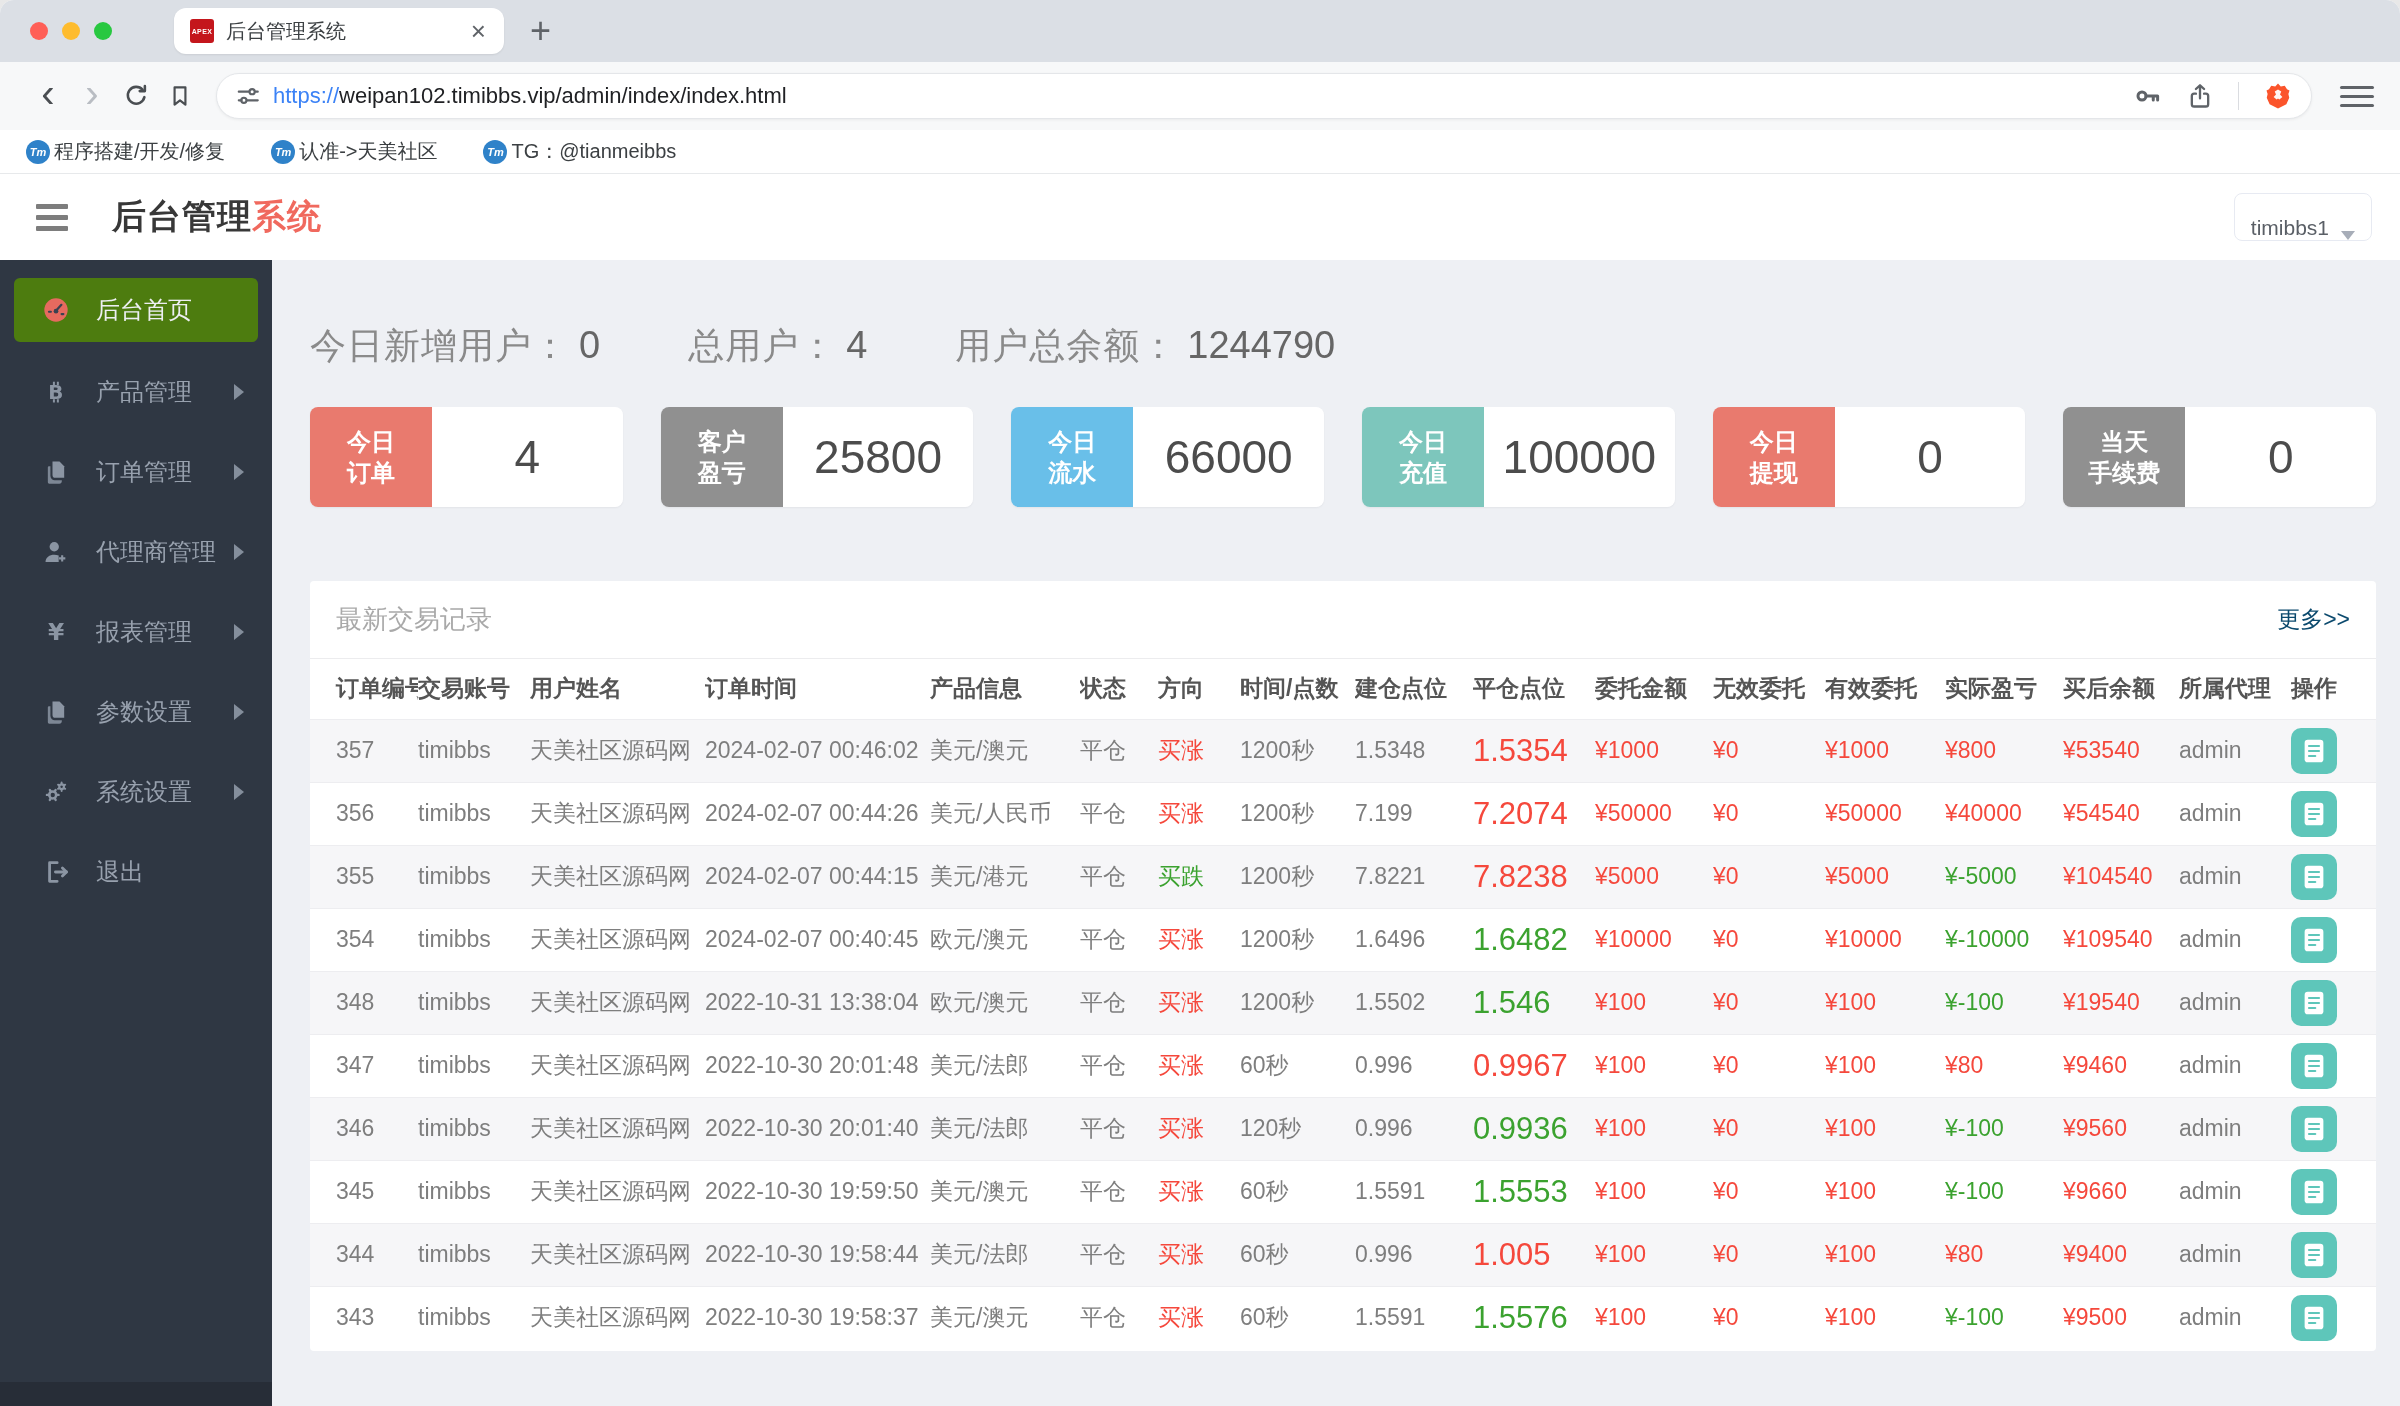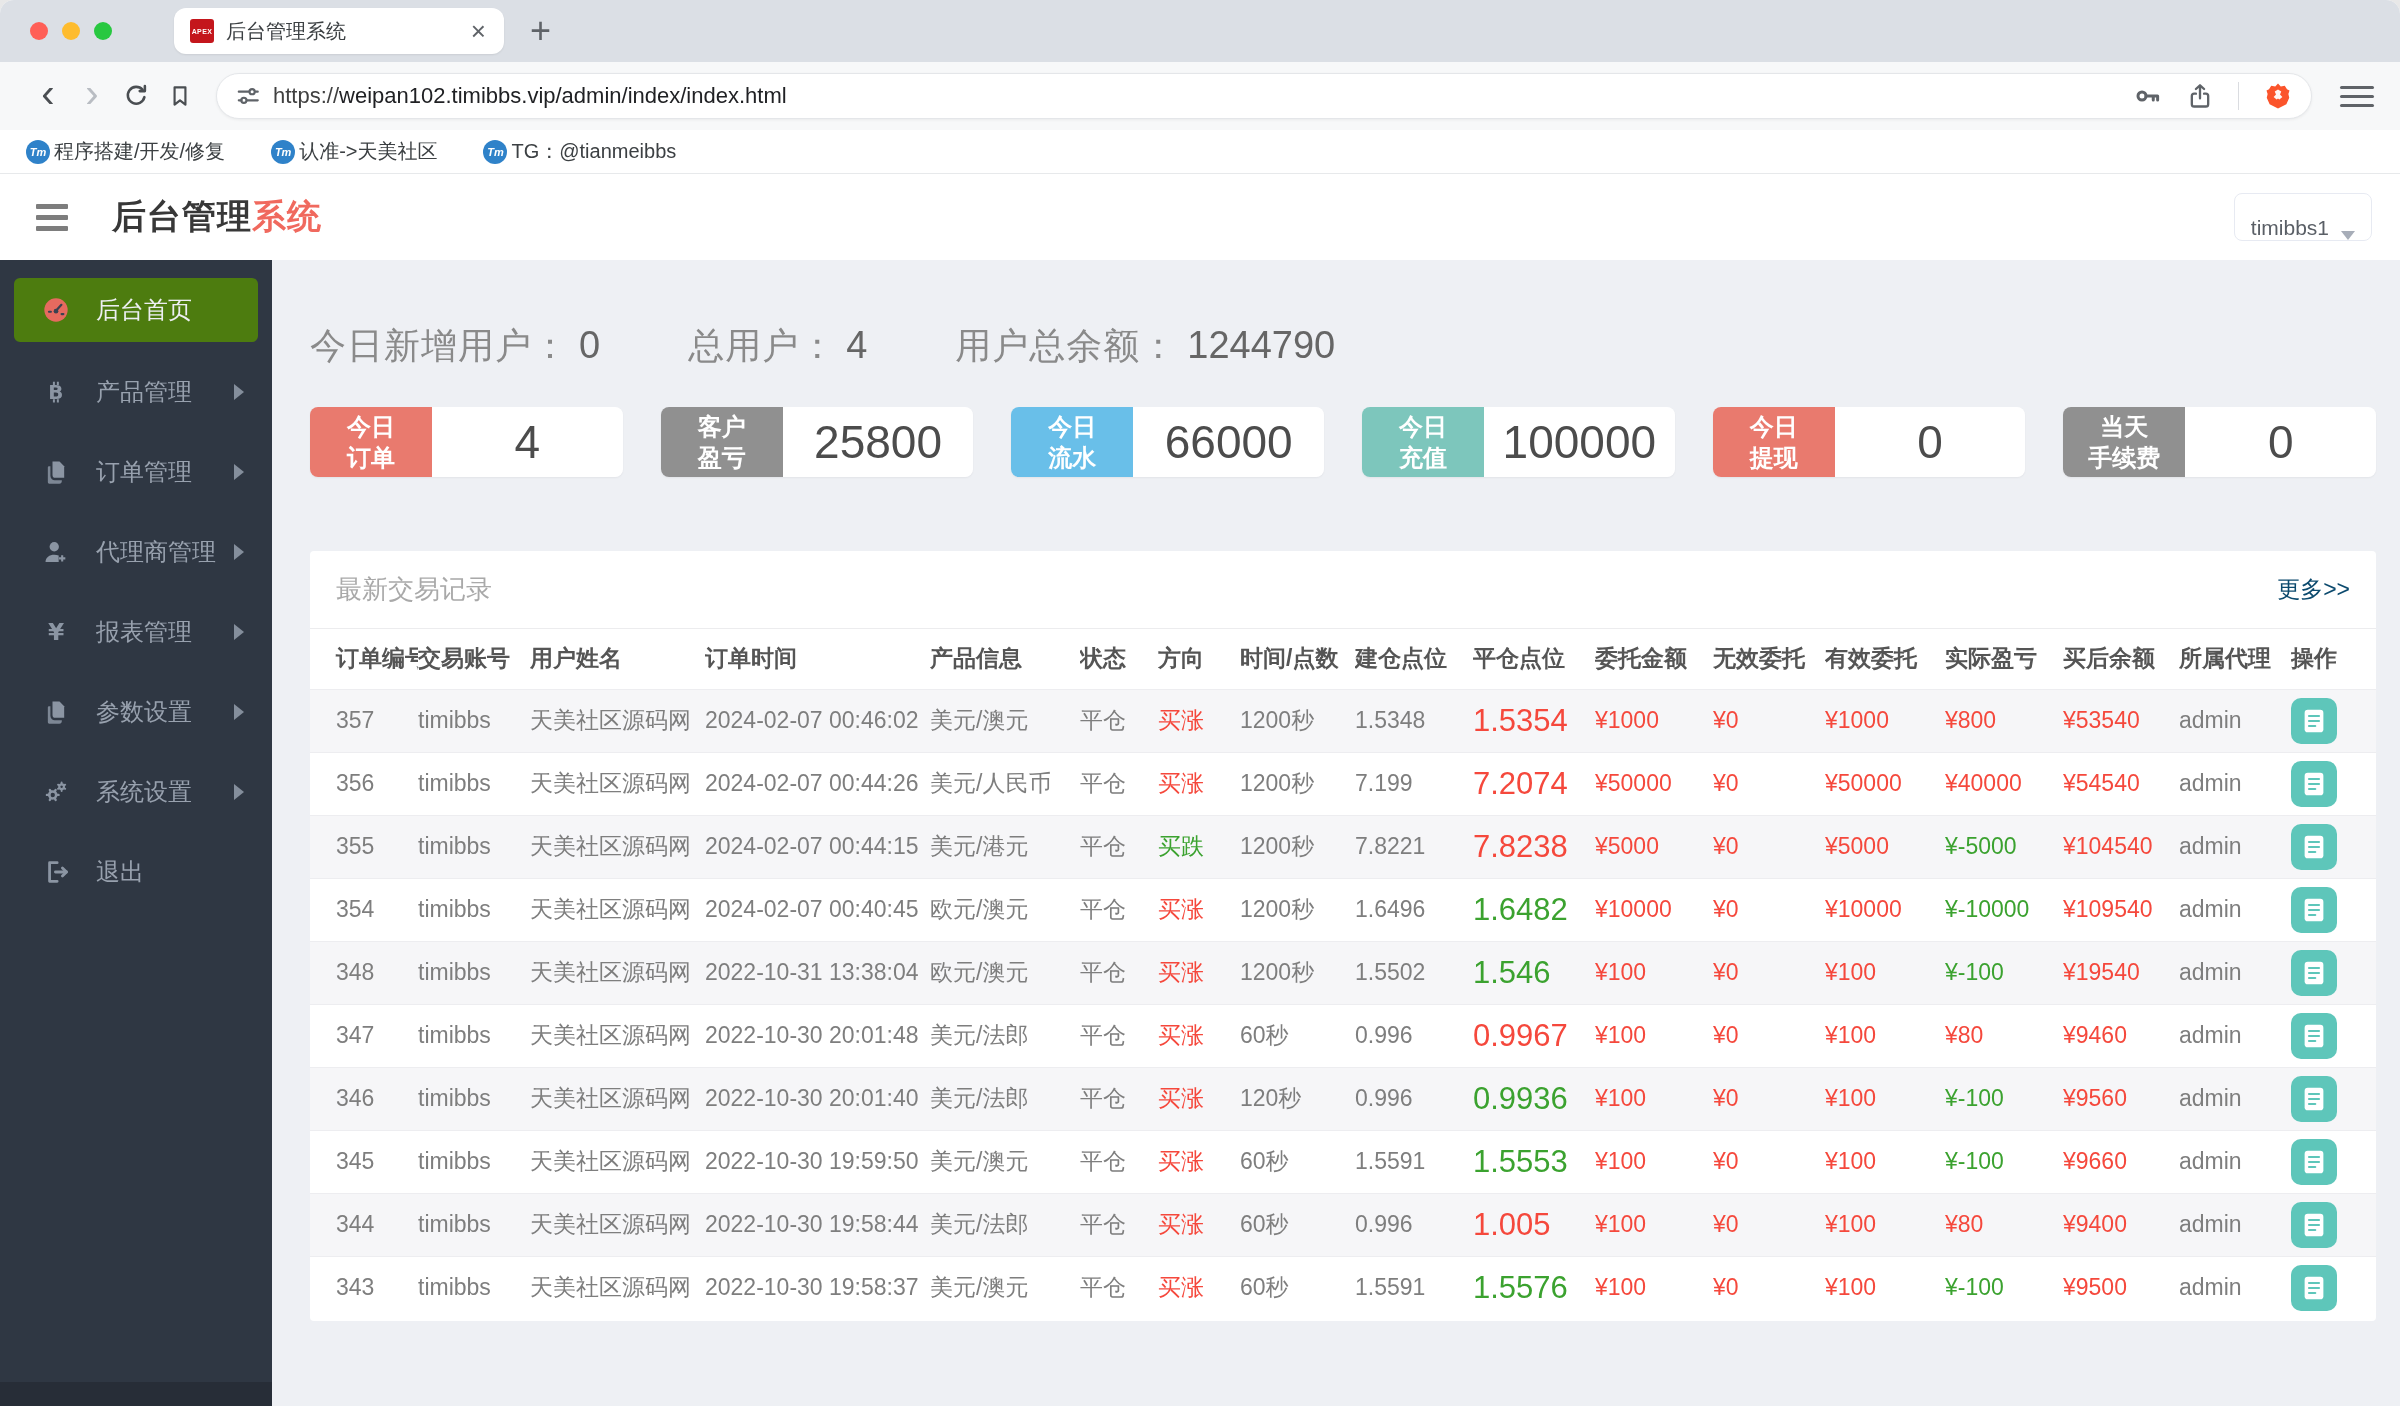--- a/index.html
+++ b/index.html
@@ -16,21 +16,21 @@
   .tab-title{font-size:20px;color:#3c4043;margin-left:12px;flex:1;white-space:nowrap;overflow:hidden}
   .tab-close{font-size:26px;color:#5f6368;line-height:1;padding:0 2px;cursor:default}
   .newtab{font-size:36px;color:#5f6368;font-weight:300;margin-left:26px;line-height:1}
 
   .toolbar{height:68px;background:#f7f8f9;display:flex;align-items:center;flex:none;padding:0 26px}
   .nav-ic{color:#4a4e52;display:flex;align-items:center;justify-content:center;width:44px;height:44px;flex:none}
   .nav-ic.disabled{color:#b9bdc3}
   .glyph-arrow{font-size:40px;font-weight:300;line-height:1;margin-top:-6px}
   .urlfield{flex:1;height:46px;background:#fff;border:1px solid #e4e6e9;border-radius:23px;margin:0 14px;display:flex;align-items:center;padding:0 18px;box-shadow:0 1px 3px rgba(0,0,0,.06)}
   .url-text{flex:1;font-size:22px;color:#202124;margin-left:12px;white-space:nowrap;overflow:hidden}
-  .url-text .proto{color:#404040}
+  .url-text .proto{color:#3b82f6}
   .field-right{display:flex;align-items:center;gap:24px;color:#5f6368}
   .vdivider{width:1px;height:28px;background:#dadce0}
   .menu-ic{width:34px;display:flex;flex-direction:column;gap:6px;margin-left:14px}
   .menu-ic i{display:block;height:3px;background:#5f6368;border-radius:2px}
 
   .bookmarksbar{height:44px;background:#fff;border-bottom:1px solid #e7e9eb;display:flex;align-items:center;padding-left:26px;gap:46px;flex:none}
   .bm{display:flex;align-items:center;gap:4px}
   .bm-badge{width:24px;height:24px;border-radius:50%;background:#2f82c9;color:#fff;font-size:11px;font-style:italic;font-weight:bold;display:flex;align-items:center;justify-content:center;flex:none}
   .bm-label{font-size:20px;color:#3c4043;white-space:nowrap}
 
@@ -63,21 +63,21 @@
   .main{flex:1;background:#eef0f4;padding:62px 24px 0 38px;overflow:hidden}
 
   
   .overview{display:flex;align-items:baseline}
   .ov-item{display:flex;align-items:baseline;margin-right:88px}
   .ov-label{font-size:36px;color:#8a8a8a;font-weight:500;letter-spacing:1px}
   .ov-value{font-size:38px;color:#666;font-weight:400;margin-left:10px}
 
   
   .cards{display:flex;gap:38px;margin-top:36px}
-  .card{flex:1;height:70px;display:flex;border-radius:8px;overflow:hidden;box-shadow:0 1px 2px rgba(0,0,0,.05)}
+  .card{flex:1;height:100px;display:flex;border-radius:8px;overflow:hidden;box-shadow:0 1px 2px rgba(0,0,0,.05)}
   .card-tag{width:122px;color:#fff;display:flex;flex-direction:column;align-items:center;justify-content:center;font-size:24px;font-weight:bold;line-height:1.3;flex:none}
   .card-val{flex:1;background:#fff;display:flex;align-items:center;justify-content:center;font-size:46px;font-weight:300;color:#4c4c4c}
 
   
   .panel{margin-top:74px;background:#fff;border-radius:4px;overflow:hidden;padding-bottom:2px}
   .panel-head{height:78px;display:flex;align-items:center;justify-content:space-between;padding:0 26px;border-bottom:1px solid #ececee}
   .panel-title{font-size:26px;color:#a9a9a9}
   .more-link{font-size:23px;color:#0c4a6e;text-decoration:none}
   table{width:100%;border-collapse:collapse;table-layout:fixed}
   th{height:60px;font-size:23px;color:#555;font-weight:bold;text-align:left;white-space:nowrap;overflow:hidden}

